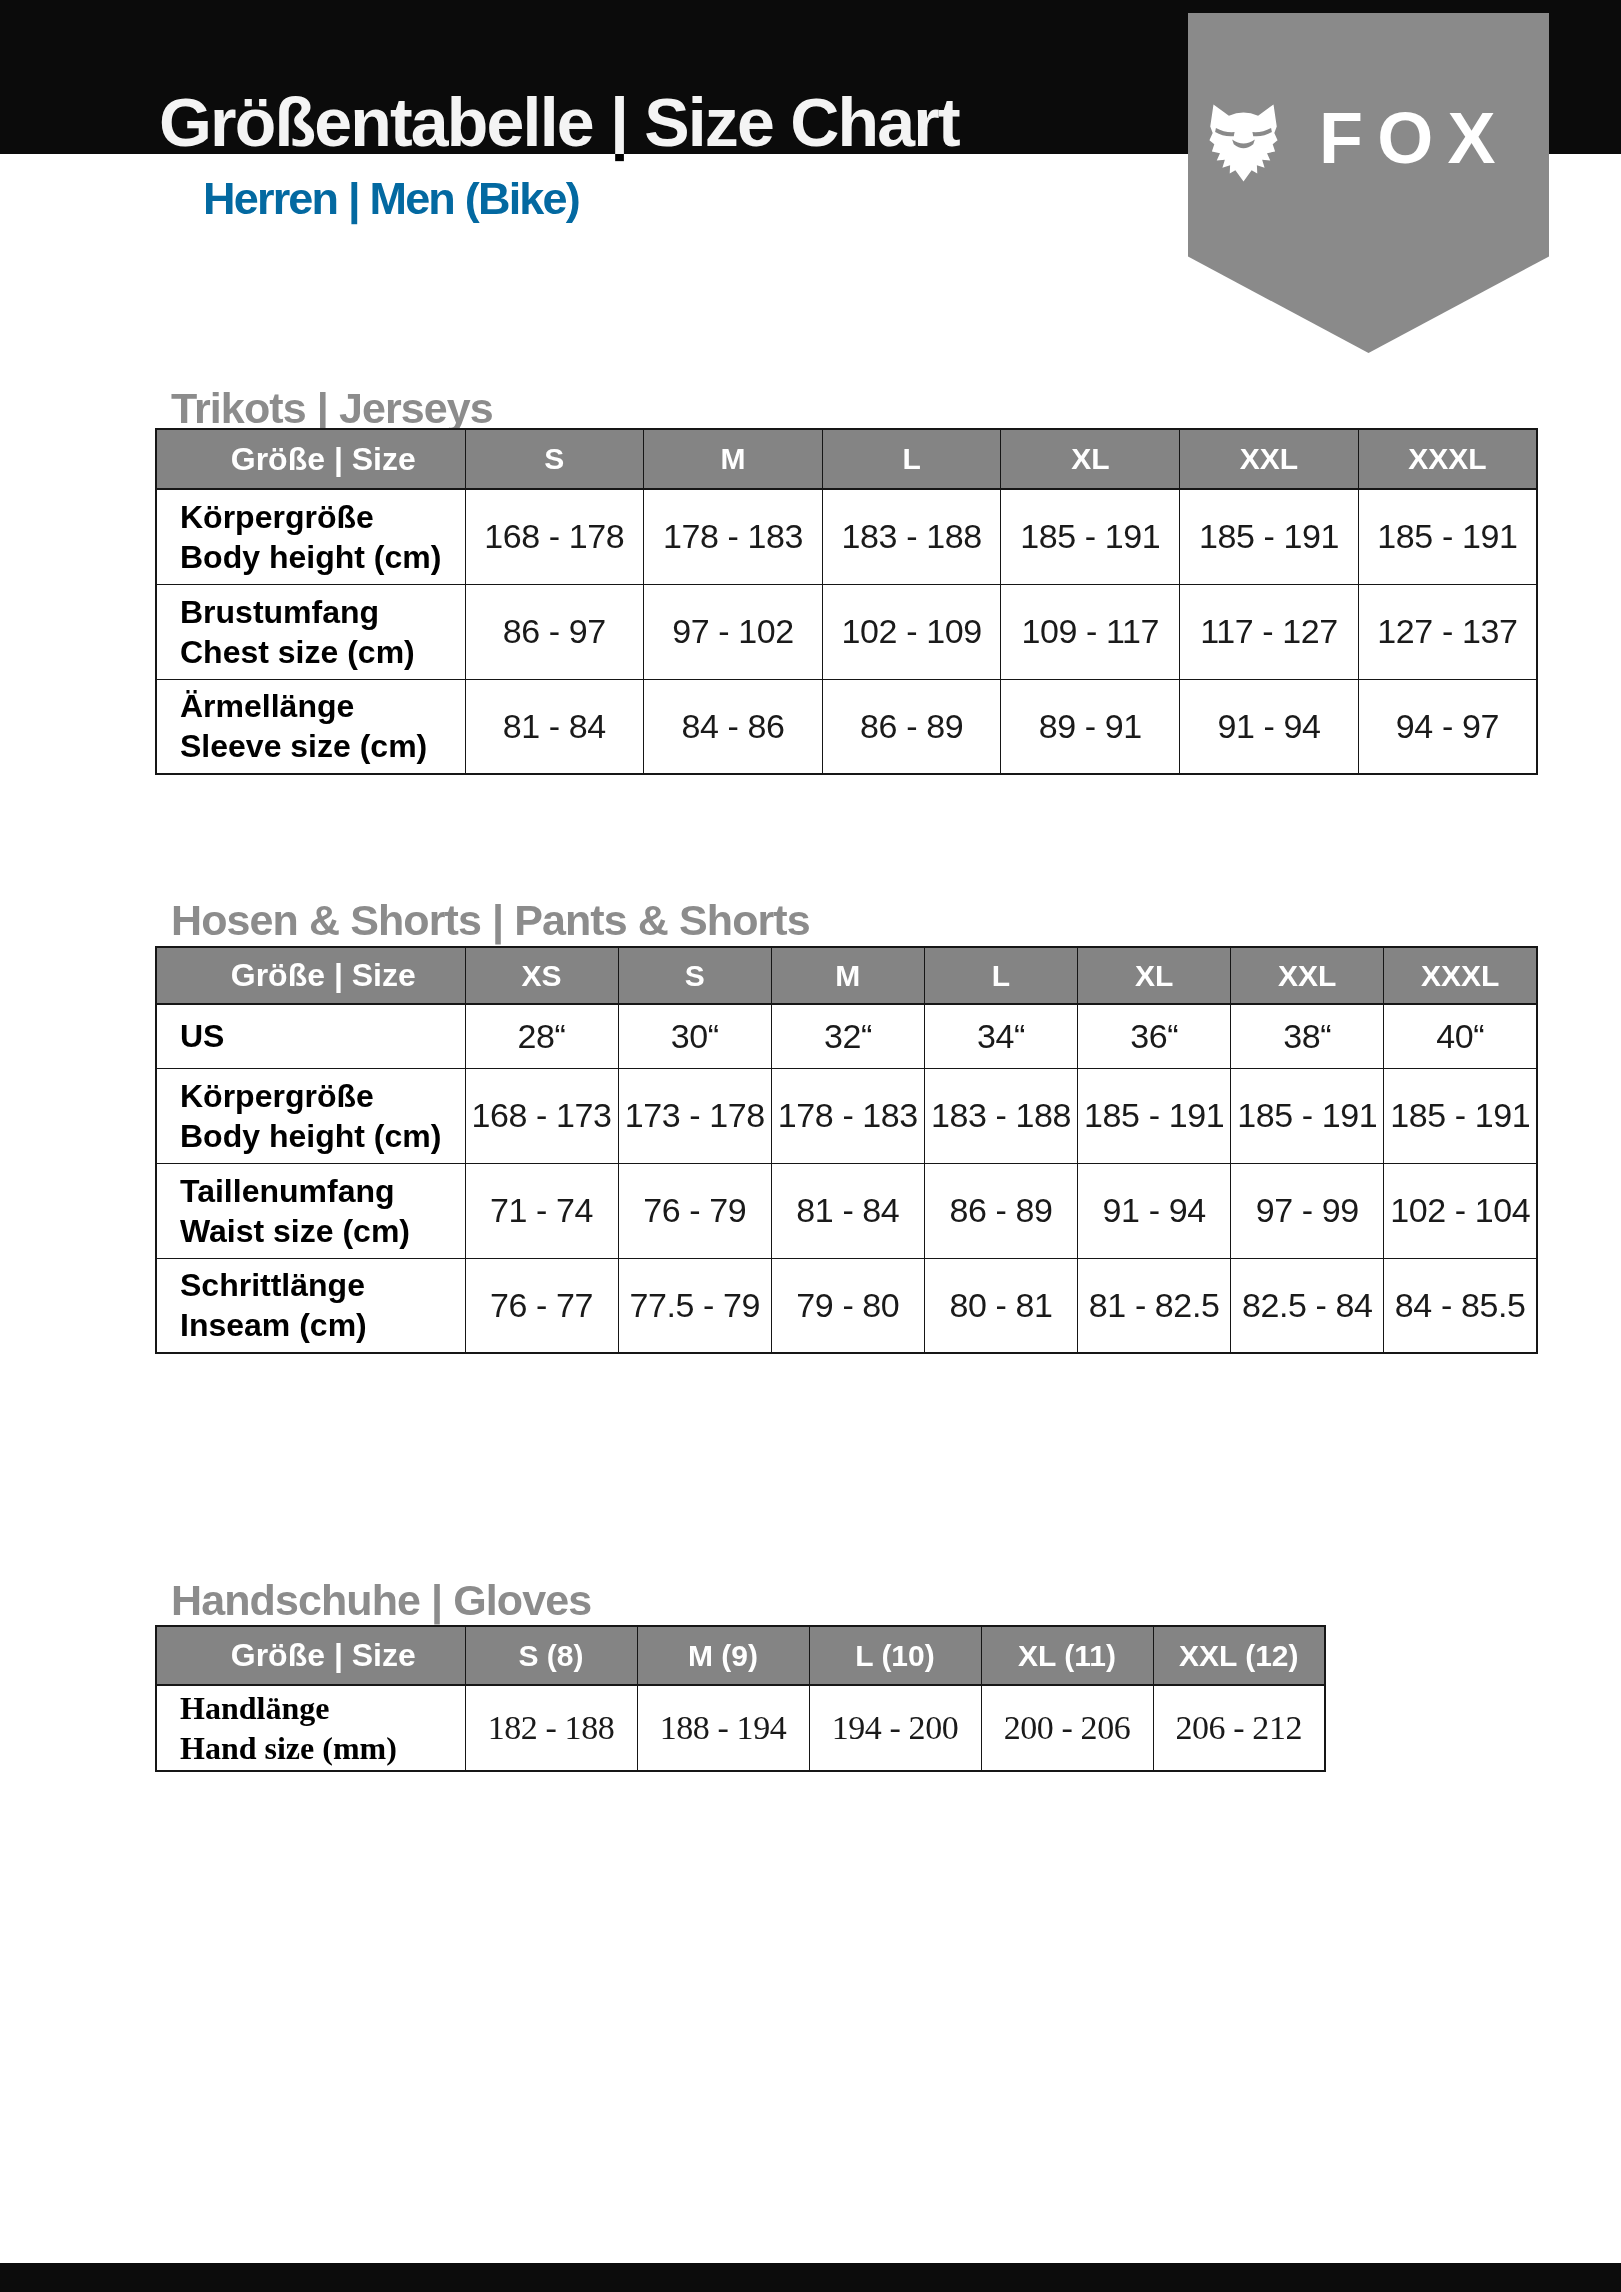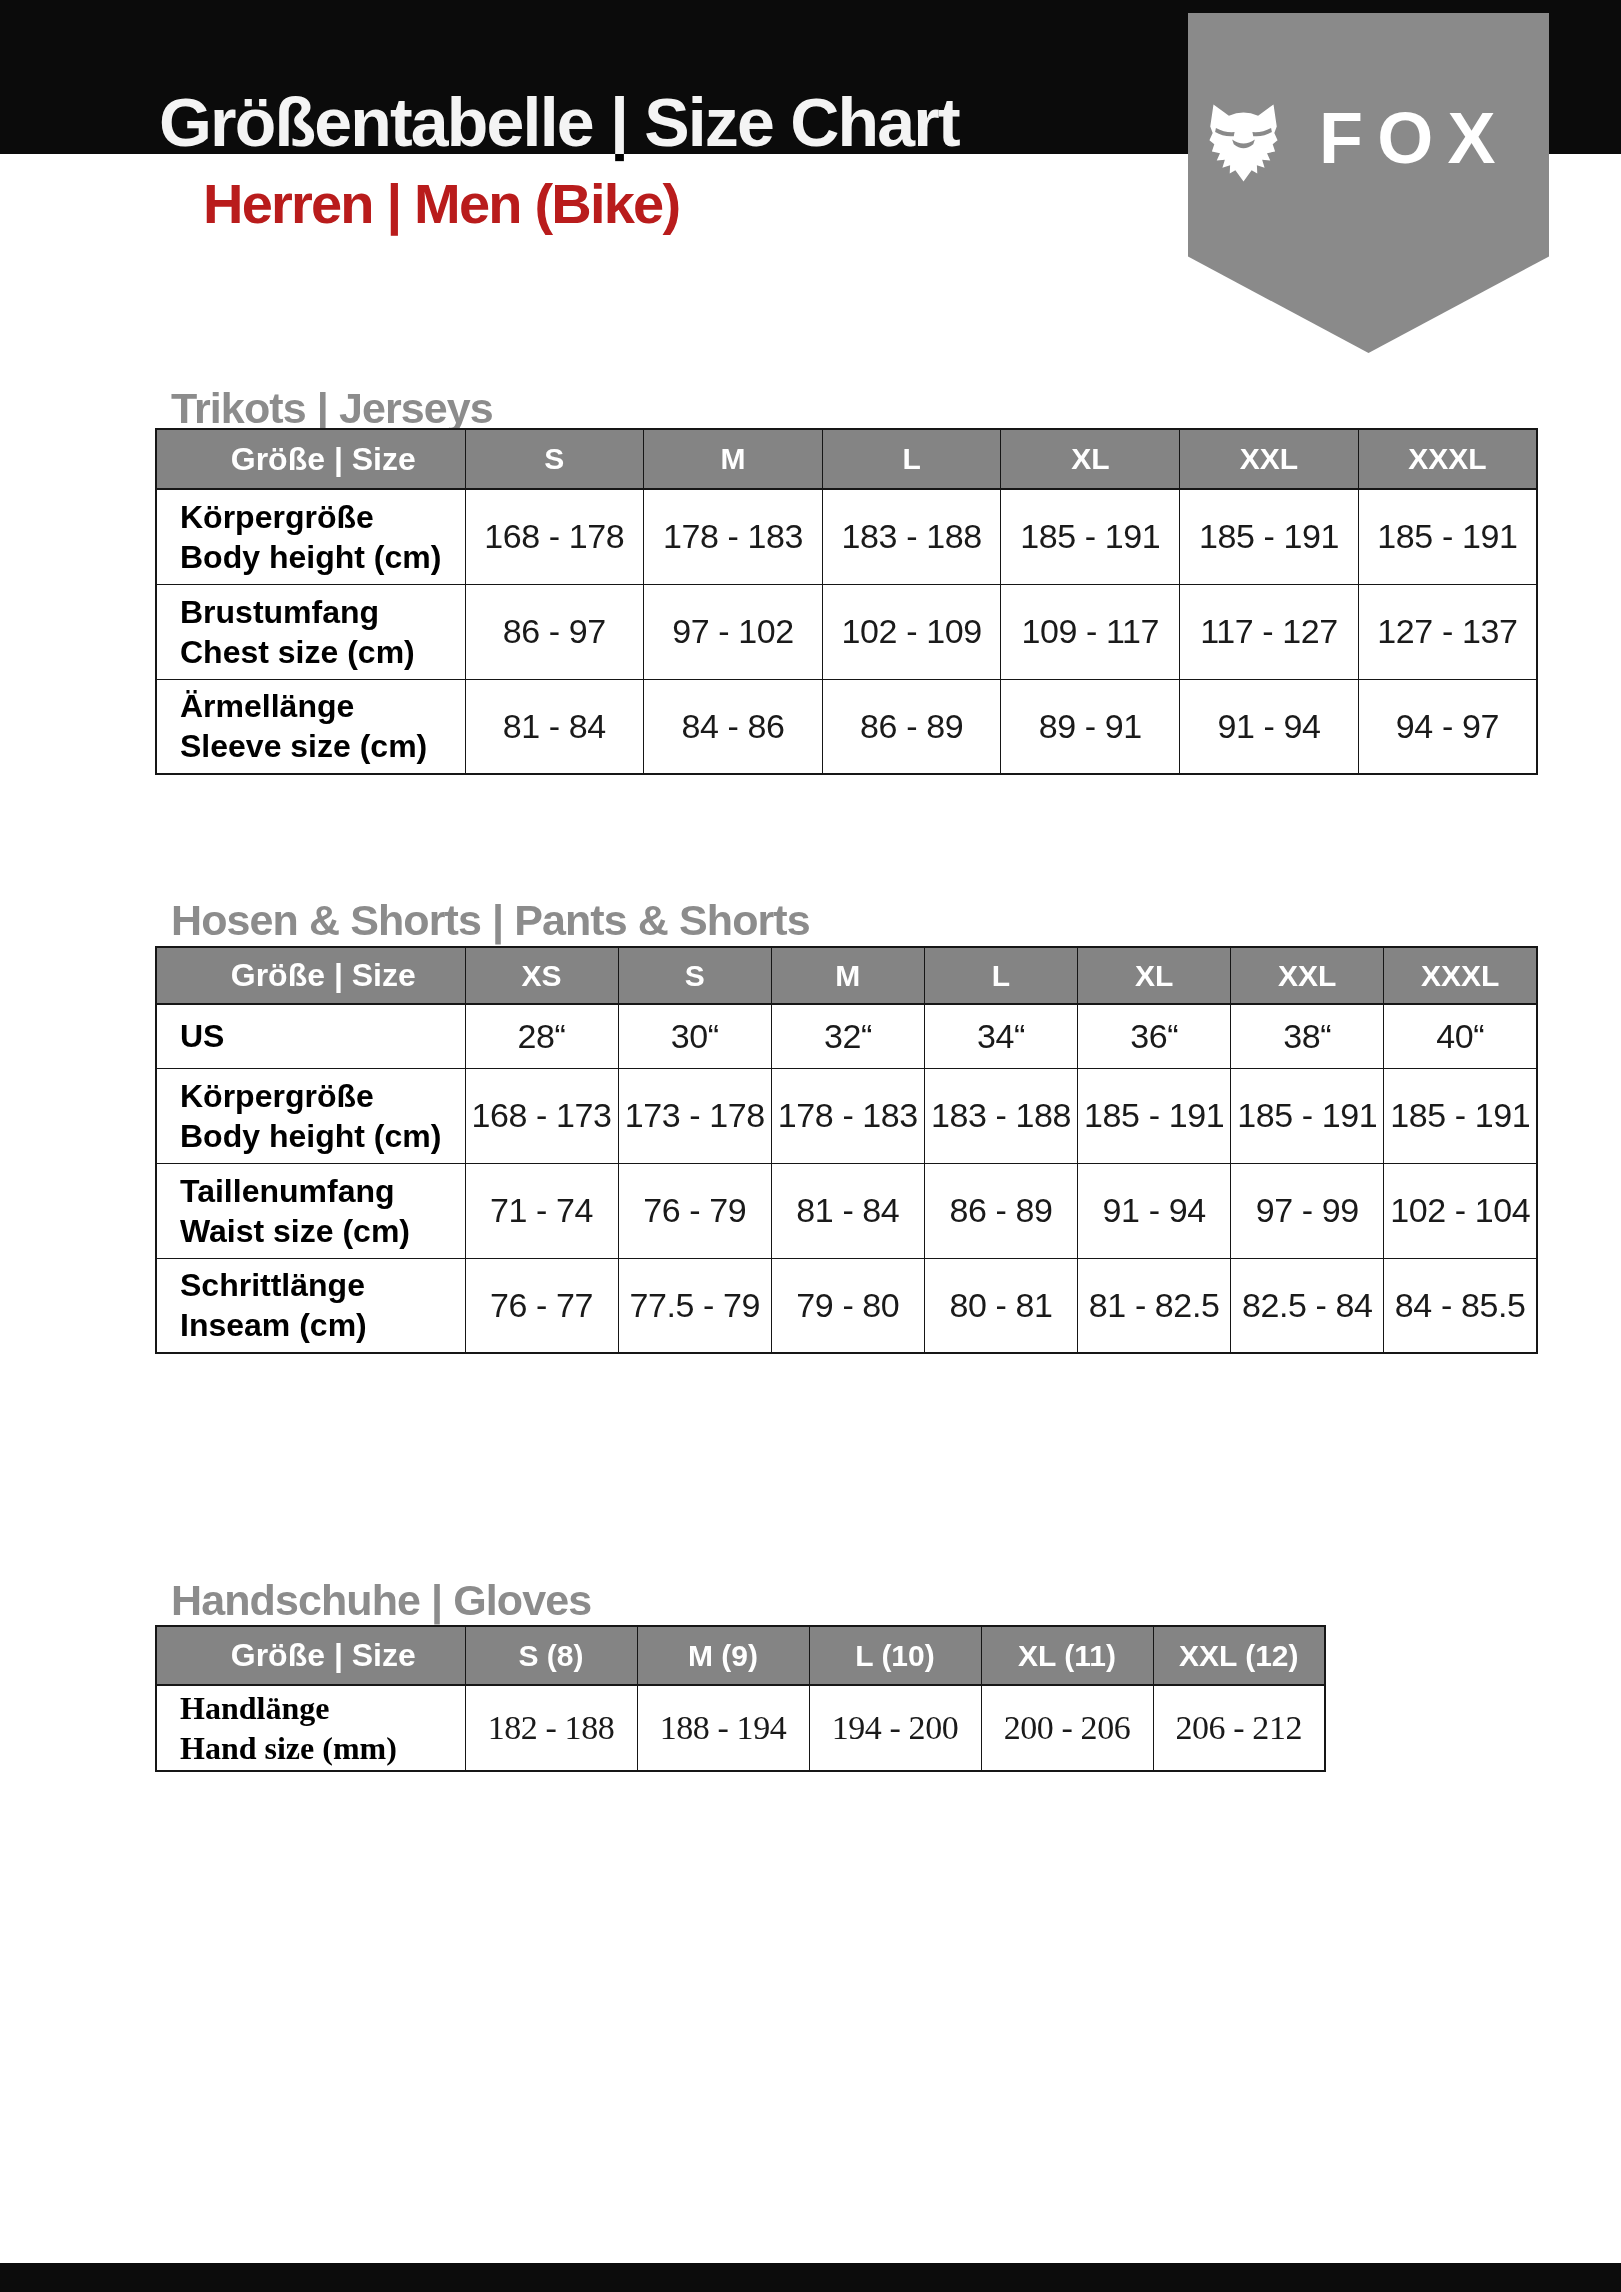--- a/index.html
+++ b/index.html
@@ -10,22 +10,22 @@
   .topbar{position:absolute;left:0;top:0;width:1621px;height:154px;background:#0b0b0b;}
   .bottombar{position:absolute;left:0;top:2263px;width:1621px;height:29.6px;background:#0c0c0c;}
 
   .main-title{
     position:absolute;left:159px;top:88px;margin:0;
     font-size:68px;font-weight:bold;letter-spacing:-1.8px;line-height:1;
     color:#ffffff;mix-blend-mode:difference;white-space:nowrap;z-index:3;
   }
   .subtitle{
     position:absolute;left:203px;top:176px;margin:0;
-    font-size:56px;font-weight:bold;letter-spacing:-1.8px;line-height:1;
-    color:#b91c1c;white-space:nowrap;z-index:2;
+    font-size:45px;font-weight:bold;letter-spacing:-1.8px;line-height:1;
+    color:#0369a1;white-space:nowrap;z-index:2;
   }
 
   .pennant{
     position:absolute;left:1188px;top:13px;width:361px;height:340px;background:#8a8a8a;
     clip-path:polygon(0 0,100% 0,100% 71.6%,50% 100%,0 71.6%);z-index:4;
   }
   .fox-head{position:absolute;left:19px;top:85px;width:73px;height:86px;}
   .brand-text{
     position:absolute;left:131px;top:89px;font-size:72px;font-weight:bold;
     letter-spacing:14.3px;line-height:1;color:#ffffff;white-space:nowrap;

